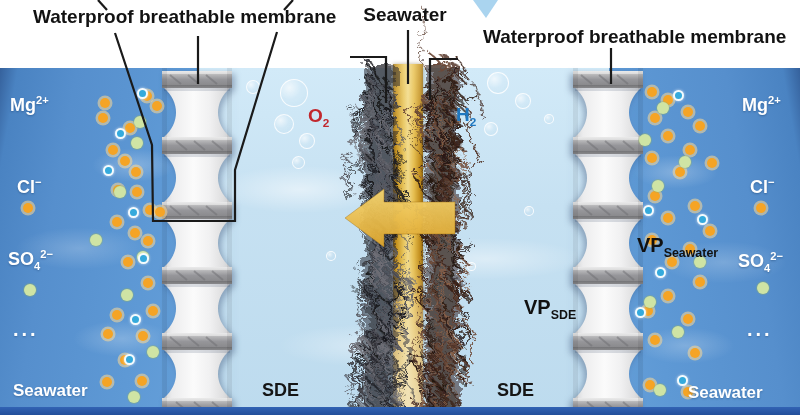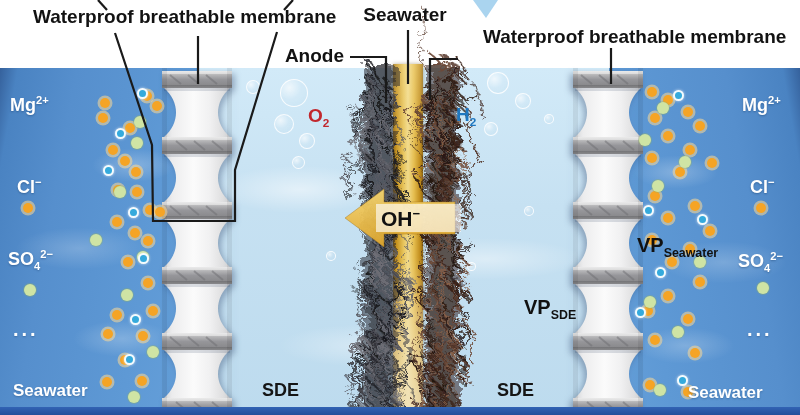--- a/index.html
+++ b/index.html
@@ -570,27 +570,23 @@
 
   <svg class="arrow-svg">
     <defs>
       <linearGradient id="ohg" x1="0" y1="0" x2="0" y2="1">
         <stop offset="0" stop-color="#f6d671"></stop>
           <stop offset="1" stop-color="#dfa72e"></stop>
       </linearGradient>
     </defs>
     <polygon points="345,218 384,189 384,202 455,202 455,234 384,234 384,247" fill="url(#ohg)" opacity="0.95" stroke="rgba(160,110,20,.45)" stroke-width="1"></polygon>
   </svg>
-  <div class="oh-band">
-    <span><span>OH</span><sup>−</sup></span>
-  </div>
 
   <div class="lbl center" style="left:33px;top:6px;width:300px">Waterproof breathable membrane</div>
   <div class="lbl center" style="left:345px;top:4px;width:120px">Seawater</div>
-  <div class="lbl" style="left:274px;top:45px;width:70px;text-align:right">Anode</div>
   <div class="lbl center" style="left:483px;top:26px;width:300px">Waterproof breathable membrane</div>
 
   <div class="chem white" style="left:10px;top:94px"><span>Mg</span><sup>2+</sup></div>
   <div class="chem white" style="left:742px;top:94px"><span>Mg</span><sup>2+</sup></div>
   <div class="chem white" style="left:17px;top:176px"><span>Cl</span><sup>−</sup></div>
   <div class="chem white" style="left:750px;top:176px"><span>Cl</span><sup>−</sup></div>
   <div class="chem white" style="left:8px;top:248px"><span>SO</span><sub>4</sub><sup>2−</sup></div>
   <div class="chem white" style="left:738px;top:250px"><span>SO</span><sub>4</sub><sup>2−</sup></div>
   <div class="chem" style="left:308px;top:105px;color:#c1272d;font-weight:600;font-size:19px"><span>O</span><sub>2</sub></div>
   <div class="chem" style="left:456px;top:104px;color:#1f77c0;font-weight:600;font-size:19px"><span>H</span><sub>2</sub></div>

